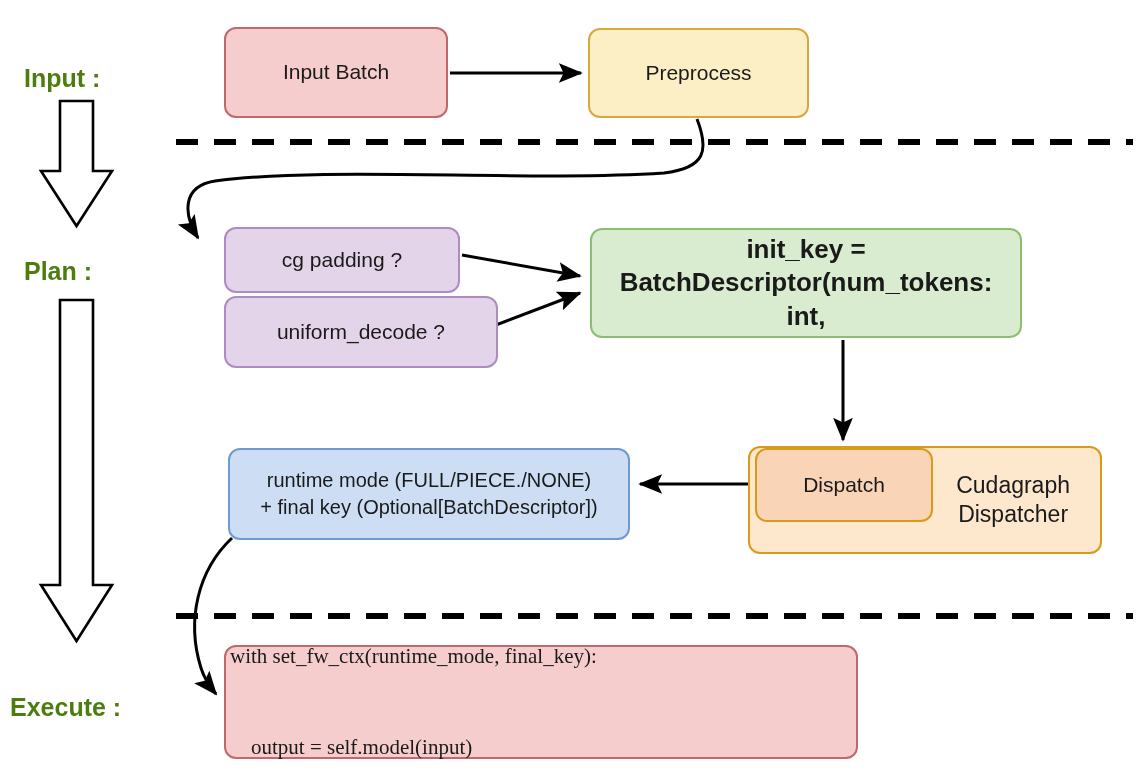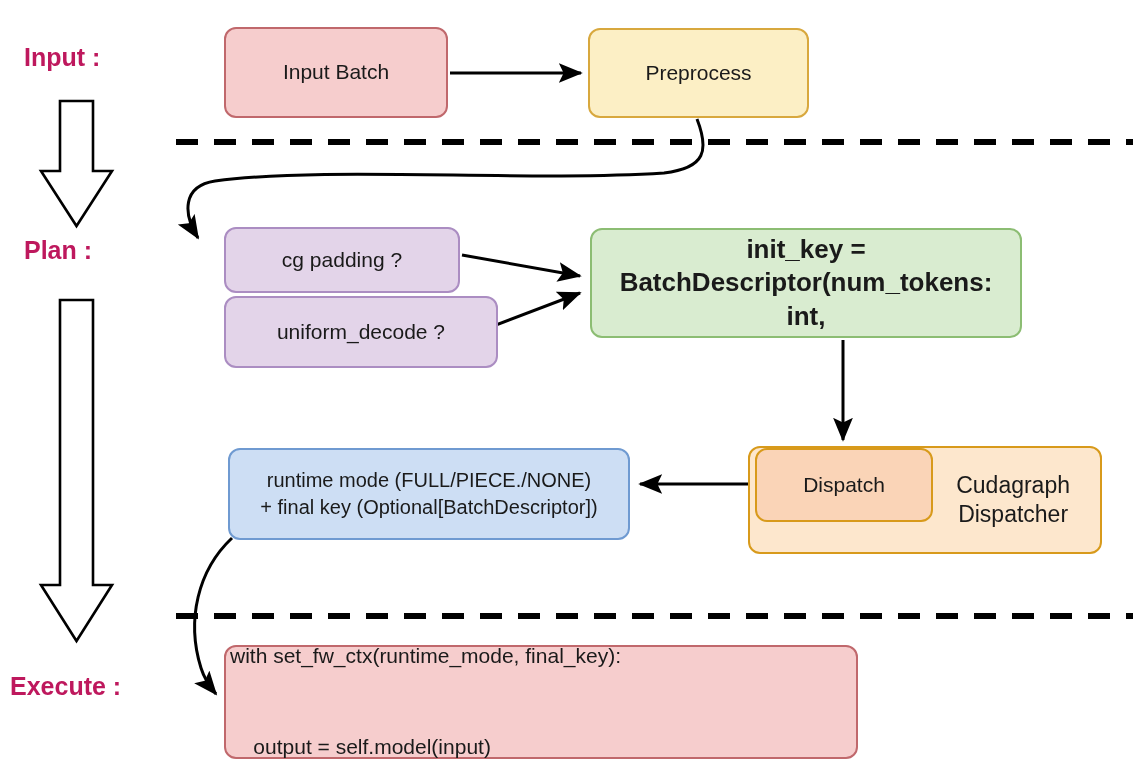--- a/index.html
+++ b/index.html
@@ -20,23 +20,24 @@
     left: 0; top: 0;
     width: 1142px;
     height: 770px;
   }
 
   .stage-label {
     position: absolute;
     font-family: "Liberation Sans", sans-serif;
     font-weight: bold;
     font-size: 25px;
-    color: #be185d;
+    color: #4d7c0f;
     white-space: nowrap;
     letter-spacing: 0px;
+    margin-top: 21px;
   }
 
   .node {
     position: absolute;
     box-sizing: border-box;
     border-radius: 12px;
     display: flex;
     align-items: center;
     justify-content: center;
     text-align: center;
@@ -104,21 +105,21 @@
     background: #cddef4;
     border-color: #6f9ad1;
     font-size: 20px;
     line-height: 1.34;
   }
 
   .node-code {
     left: 224px; top: 645px; width: 634px; height: 114px;
     background: #f6cdcd;
     border-color: #c0686c;
-    font-family: Liberation Sans, sans-serif;
+    font-family: Liberation Serif, serif;
     font-size: 21px;
     justify-content: flex-start;
     align-items: center;
     padding-left: 4px;
     white-space: pre;
     line-height: 1.45;
     text-align: left;
   }
 
   .node-line { display: block; }

